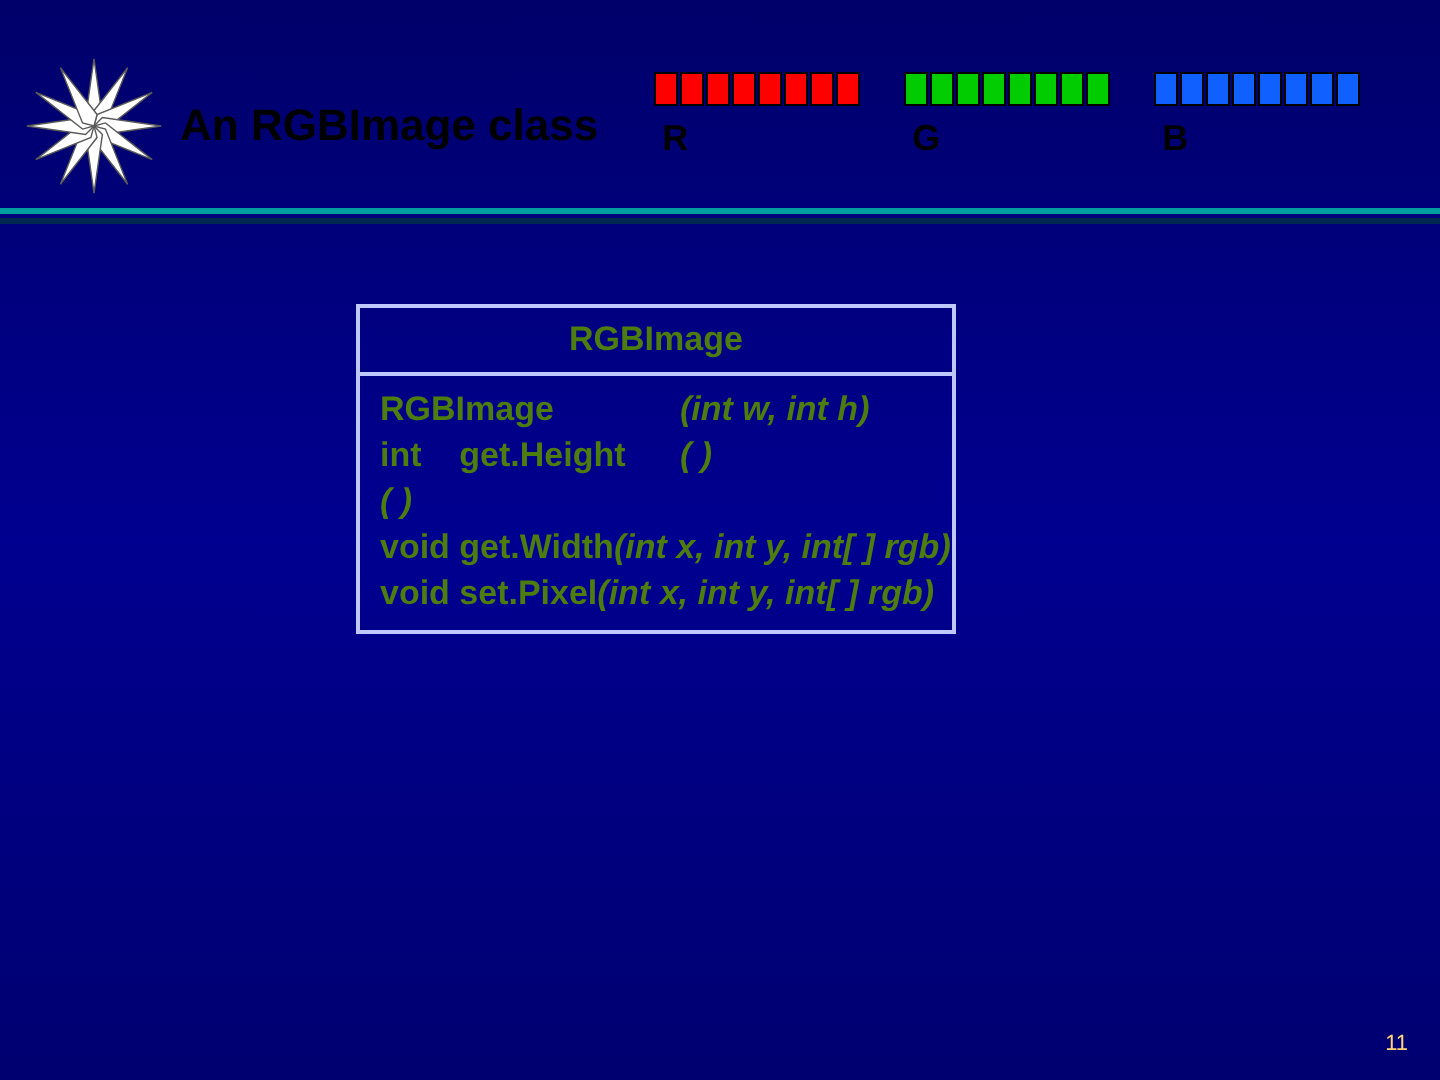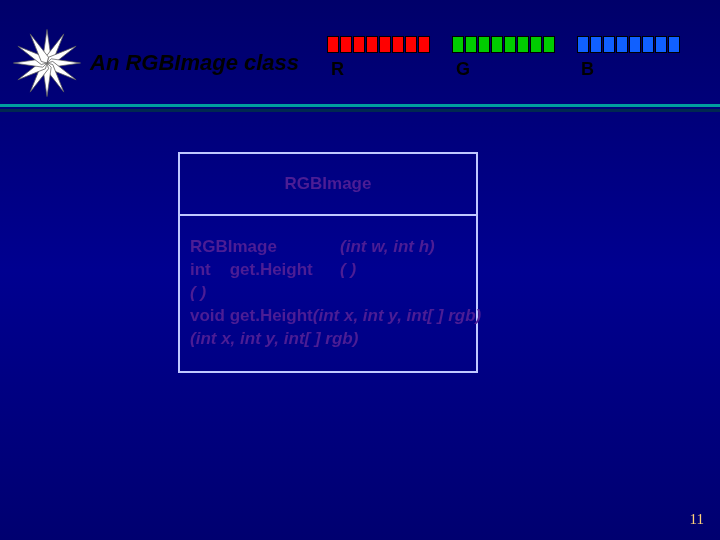--- a/index.html
+++ b/index.html
@@ -26,21 +26,20 @@
     height: 70px;
     margin-left: 12px;
     flex: 0 0 auto;
   }
   .title {
     color: #000;
     font-size: 22px;
     font-weight: bold;
     margin-left: 8px;
     flex: 0 0 auto;
-    font-style: italic;
   }
   .color-strips {
     flex: 0 0 auto;
     display: flex;
     gap: 22px;
     margin-left: 28px;
     margin-top: -10px;
   }
   .strip {
     display: flex;
@@ -75,39 +74,38 @@
   .uml {
     position: absolute;
     top: 152px;
     left: 178px;
     width: 300px;
     border: 2px solid #bfc8ff;
     background: transparent;
   }
   .uml-row {
     border-bottom: 2px solid #bfc8ff;
-    padding: 20px 10px;
-    color: #4c1d95;
+    padding: 6px 10px;
+    color: #4d7c0f;
     font-size: 17px;
   }
   .uml-row:last-child { border-bottom: none; }
   .uml-name { text-align: center; font-weight: bold; }
   .uml-attrs { font-weight: bold; line-height: 1.35; white-space: pre; }
   .uml-ops { font-weight: bold; line-height: 1.35; }
   .op-line { display: flex; }
   .op-ret { width: 150px; white-space: pre; }
   .op-arg { white-space: pre; font-style: italic; }
 
   .pagenum {
     position: absolute;
     right: 16px;
     bottom: 12px;
     color: #ffd27a;
-    font-size: 15px;
-    font-family: Liberation Serif, serif;
+    font-size: 11px;
   }
 </style>
 </head>
 <body>
 
 <div class="header-row">
   <div class="star-wrap">
     <svg viewBox="0 0 100 100" width="70" height="70">
       <g transform="translate(50,50)">
         <polygon id="spike" points="0,-48 6,-6 0,0 -6,-6" fill="#ffffff" stroke="#5a5a5a" stroke-width="1"></polygon>
@@ -182,22 +180,23 @@
         <span class="op-arg">(int w, int h)</span>
       </div>
       <div class="op-line">
         <span class="op-ret">int    get.Height</span>
         <span class="op-arg">( )</span>
       </div>
       <div class="op-line">
         <span class="op-arg">( )</span>
       </div>
       <div class="op-line">
-        <span class="op-ret">void get.Height</span>
+        <span class="op-ret">void get.Width</span>
         <span class="op-arg">(int x, int y, int[ ] rgb)</span>
       </div>
       <div class="op-line">
+        <span class="op-ret">void set.Pixel</span>
         <span class="op-arg">(int x, int y, int[ ] rgb)</span>
       </div>
     </div>
 </div>
 
 <div class="pagenum">11</div>
 
 </body></html>

